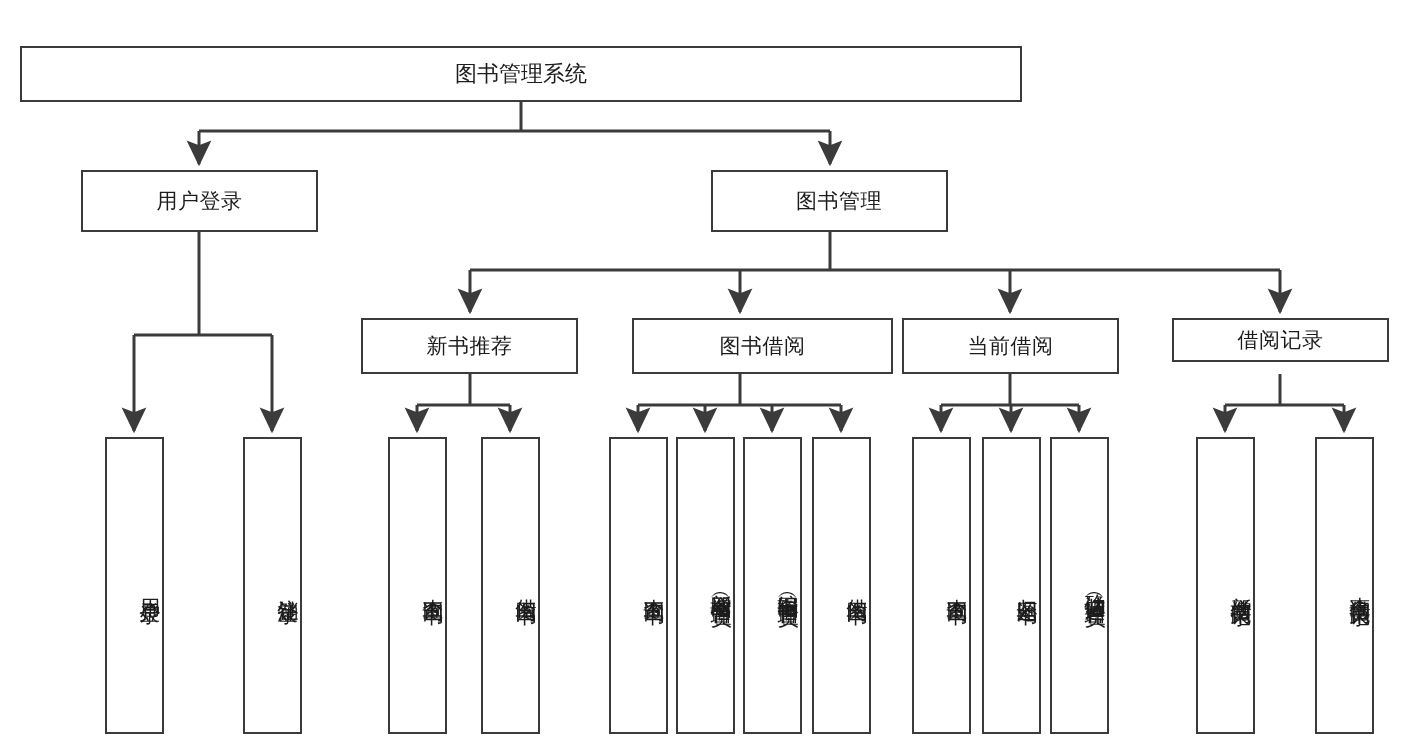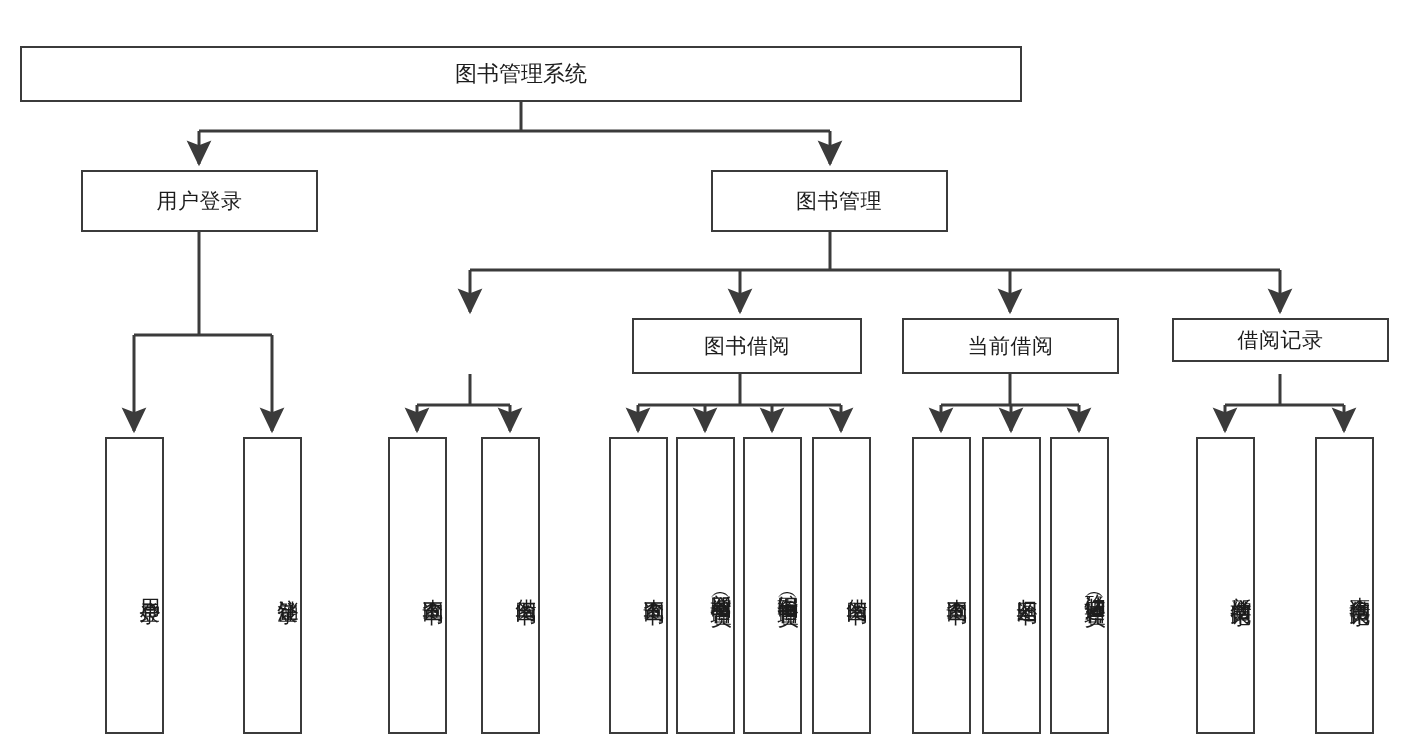--- a/index.html
+++ b/index.html
@@ -127,21 +127,24 @@
     <span>图书管理系统</span>
   </div>
 
   <div class="node h" style="left:81px; top:170px; width:237px; height:62px;">
     <span>用户登录</span>
   </div>
   <div class="node h" style="left:711px; top:170px; width:237px; height:62px;padding-left:19px;">
     <span>图书管理</span>
   </div>
 
-  <div class="node h" style="left:632px; top:318px; width:230px; height:56px;">
+  <div class="node h" style="left:361px; top:318px; width:217px; height:56px;">
+    <span>新书推荐</span>
+  </div>
+  <div class="node h" style="left:632px; top:318px; width:261px; height:56px;">
     <span>图书借阅</span>
   </div>
   <div class="node h" style="left:902px; top:318px; width:217px; height:56px;">
     <span>当前借阅</span>
   </div>
   <div class="node h" style="left:1172px; top:318px; width:217px; height:44px;">
     <span>借阅记录</span>
   </div>
 
   <div class="node leaf" style="left:105px; top:437px; width:59px; height:297px;">

